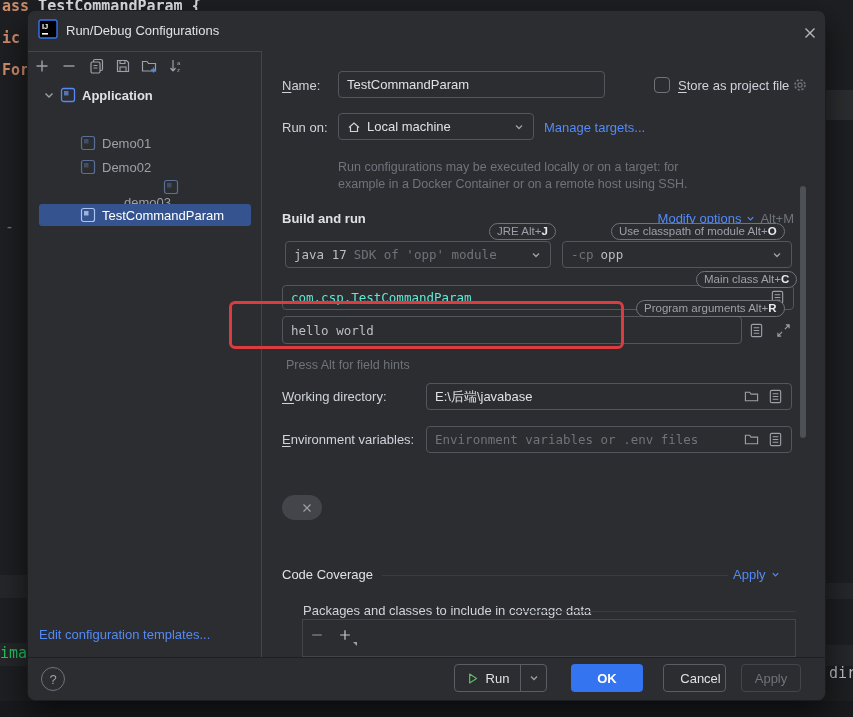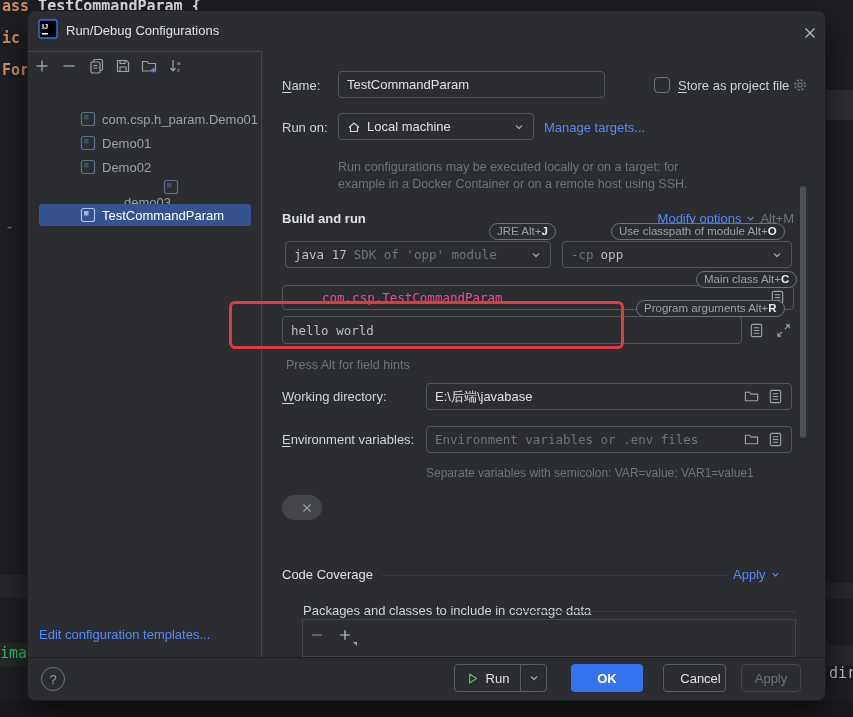--- a/index.html
+++ b/index.html
@@ -119,30 +119,35 @@
         </svg>
       </div>
     <div class="abs icon-btn" style="left:138px;top:45px;width:20px;height:20px;">
       <svg width="16" height="16" viewBox="0 0 16 16">
           <path d="M5 2v11M5 13l-2.5-3M5 13l2.5-3" stroke="#9da0a8" stroke-width="1.2" fill="none"></path>
           <text x="9" y="6.5" font-size="6" fill="#9da0a8" font-family="Liberation Sans,sans-serif">a</text>
           <text x="9" y="13.5" font-size="6" fill="#9da0a8" font-family="Liberation Sans,sans-serif">z</text>
         </svg>
       </div>
 
-
-    <div class="tree-row" style="top:96px;">
-      <span style="margin-left:52px;display:flex;">
-        <svg width="16" height="16" viewBox="0 0 16 16">
-            <rect x="1.5" y="1.5" width="13" height="13" rx="2" fill="none" stroke="#5a6f96" stroke-width="1.2"></rect>
-            <rect x="4" y="4" width="4.5" height="4.5" fill="#5a6f96" opacity=".5"></rect>
-          </svg>
-        </span>
-      <span class="lab">com.csp.h_param.Demo01</span>
-    </div>
+    <div class="tree-row root" style="top:72px;">
+      <span style="margin-left:14px;display:flex;">
+        <svg width="14" height="14" viewBox="0 0 14 14">
+            <path d="M3.5 5.5L7 9l3.5-3.5" stroke="#9da0a8" stroke-width="1.4" fill="none"></path>
+          </svg>
+        </span>
+      <span style="margin-left:4px;display:flex;">
+        <svg width="16" height="16" viewBox="0 0 16 16">
+            <rect x="1.5" y="1.5" width="13" height="13" rx="2" fill="none" stroke="#548af7" stroke-width="1.3"></rect>
+            <rect x="4" y="4" width="4.5" height="4.5" fill="#6e9bf5" opacity=".65"></rect>
+          </svg>
+        </span>
+      <span class="lab">Application</span>
+    </div>
+
     <div class="tree-row" style="top:120px;">
       <span style="margin-left:52px;display:flex;">
         <svg width="16" height="16" viewBox="0 0 16 16">
             <rect x="1.5" y="1.5" width="13" height="13" rx="2" fill="none" stroke="#5a6f96" stroke-width="1.2"></rect>
             <rect x="4" y="4" width="4.5" height="4.5" fill="#5a6f96" opacity=".5"></rect>
           </svg>
         </span>
       <span class="lab">Demo01</span>
     </div>
     <div class="tree-row" style="top:144px;">
@@ -237,21 +242,21 @@
       <span class="chev">
         <svg width="12" height="12" viewBox="0 0 12 12">
             <path d="M3 4.5l3 3 3-3" fill="none" stroke="#9da0a8" stroke-width="1.3"></path>
           </svg>
         </span>
     </div>
 
     <div class="pill" style="left:668px;top:260px;"><span>Main class Alt+</span><b>C</b></div>
 
     <div class="field mono" style="left:254px;top:274px;width:512px;height:25px;font-size:12.5px;">
-      <span class="val" style="color:#ec4899;margin-left:31px;">com.csp.TestCommandParam</span>
+      <span class="val" style="color:#5eead4;">com.csp.TestCommandParam</span>
       <span class="chev icon-btn">
         <svg width="15" height="15" viewBox="0 0 16 16">
             <rect x="2.5" y="1.5" width="11" height="13" rx="1.5" fill="none" stroke="#9da0a8" stroke-width="1.2"></rect>
             <path d="M5 5h6M5 8h6M5 11h6" stroke="#9da0a8" stroke-width="1.1"></path>
           </svg>
         </span>
     </div>
 
     <div class="pill" style="left:608px;top:289px;"><span>Program arguments Alt+</span><b>R</b></div>
 
@@ -300,21 +305,20 @@
             </svg>
           </span>
         <span class="icon-btn">
           <svg width="15" height="15" viewBox="0 0 16 16">
               <rect x="2.5" y="1.5" width="11" height="13" rx="1.5" fill="none" stroke="#9da0a8" stroke-width="1.2"></rect>
               <path d="M5 5h6M5 8h6M5 11h6" stroke="#9da0a8" stroke-width="1.1"></path>
             </svg>
           </span>
       </span>
     </div>
-    <div class="hint" style="left:398px;top:455px;font-size:12px;">Separate variables with semicolon: VAR=value; VAR1=value1</div>
 
     <div class="chip" style="left:254px;top:484px;">
       <span class="icon-btn" style="margin-left:8px;">
         <svg width="10" height="10" viewBox="0 0 10 10">
             <path d="M1.5 1.5l7 7M8.5 1.5l-7 7" stroke="#9da0a8" stroke-width="1.2"></path>
           </svg>
         </span>
     </div>
 
     <div class="lbl" style="left:254px;top:556px;color:#dfe1e5;">Code Coverage</div>

